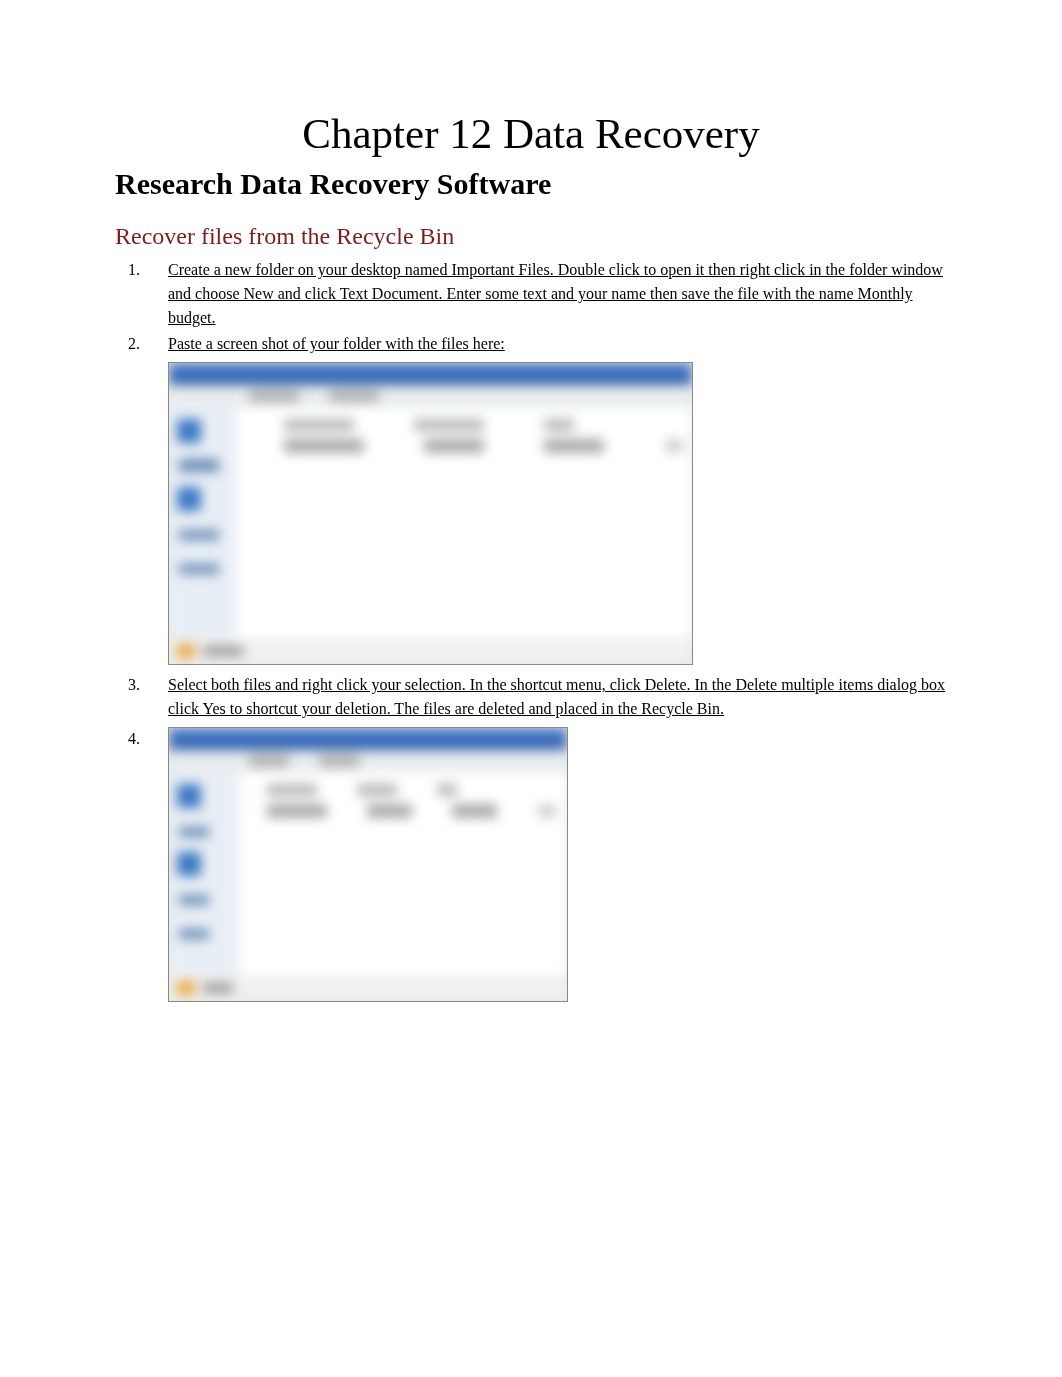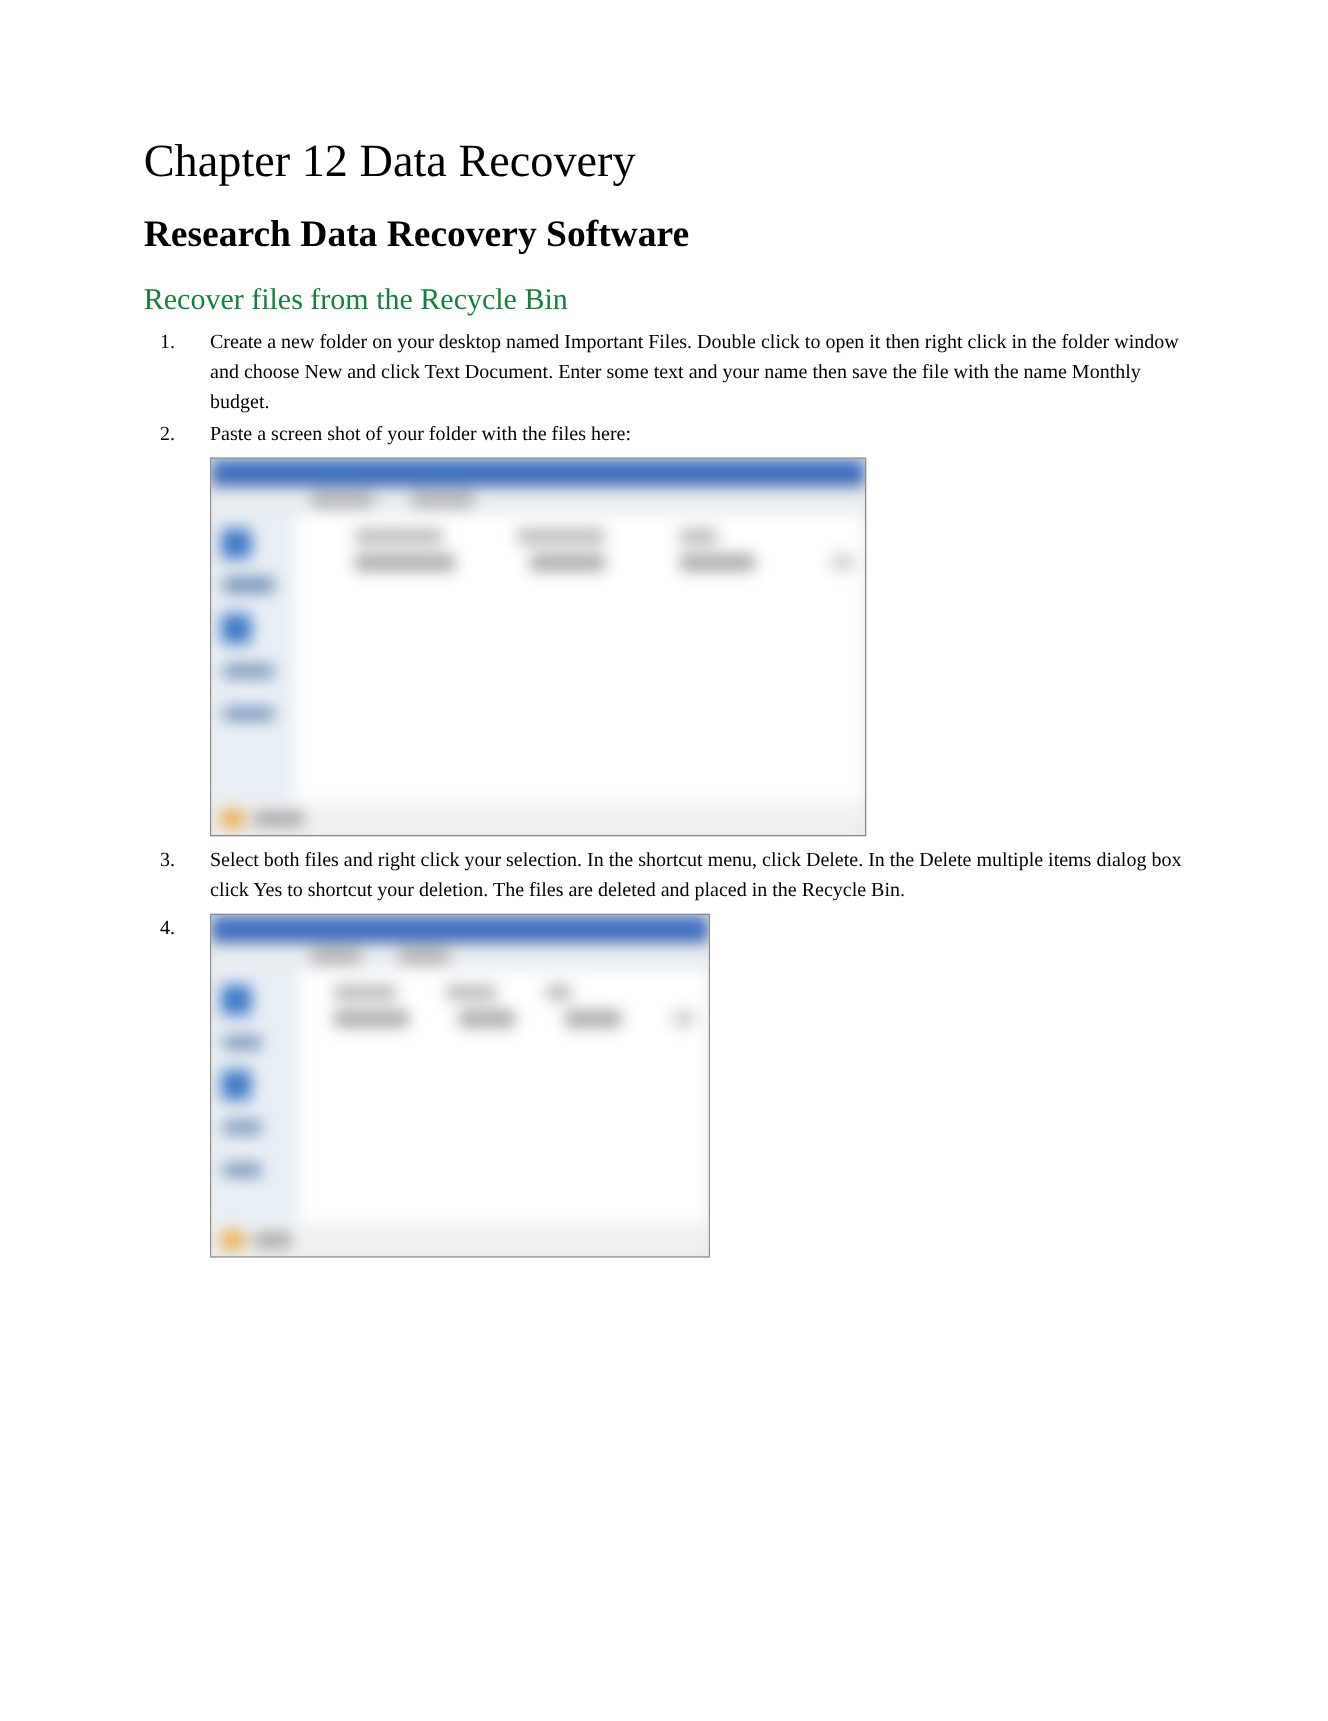--- a/index.html
+++ b/index.html
@@ -9,53 +9,55 @@
     }
     body {
       font-family: 'Times New Roman', Times, serif;
       background: #ffffff;
       width: 1062px;
       min-height: 1377px;
       padding: 110px 115px 60px 115px;
       color: #000;
     }
     .title {
-      font-size: 37px;
+      font-size: 43px;
       font-weight: normal;
       line-height: 1.1;
-      margin-bottom: 20px;
+      margin-bottom: 10px;
+      text-align: center;
     }
     .subtitle {
       font-size: 30px;
       font-weight: bold;
       margin-bottom: 22px;
     }
     .section-heading {
       font-size: 24px;
-      color: #15803d;
+      color: #7f1d1d;
       font-weight: normal;
       margin-bottom: 8px;
     }
     .ordered-list {
       list-style: none;
       padding-left: 53px;
     }
     .list-item {
       position: relative;
       font-size: 16px;
       line-height: 1.5;
       margin-bottom: 2px;
     }
     .list-num {
       position: absolute;
       left: -40px;
       top: 0;
     }
     .list-text {
       display: block;
+      text-decoration: underline;
     }
     .screenshot-container {
       margin-top: 6px;
       margin-bottom: 8px;
       position: relative;
     }
     .screenshot-blur {
       position: relative;
       background: #e8e8e8;
       border: 1px solid #888;

